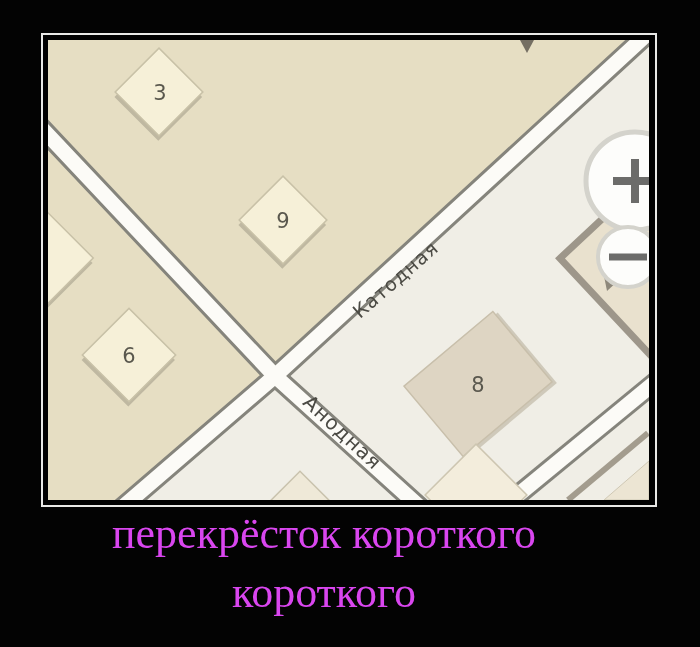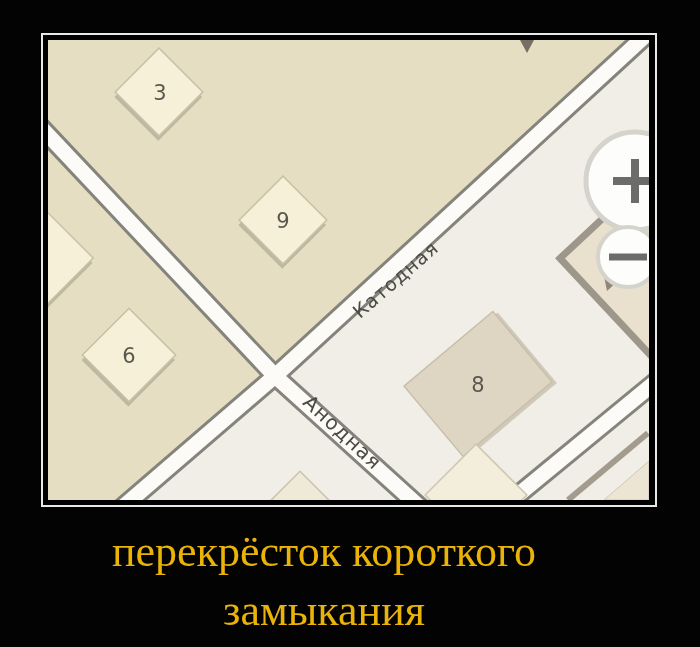--- a/index.html
+++ b/index.html
@@ -34,24 +34,24 @@
     font-size:19px;
     fill:#4b4a44;
     letter-spacing:1.2px;
   }
   .bldg-num{
     font-size:21px;
     fill:#5a584e;
   }
   .caption{
     position:absolute;
-    left:0;top:522px;
+    left:0;top:504px;
     width:648px;
     text-align:center;
-    color:#eab308;
+    color:#d946ef;
     font-family:"Liberation Serif","DejaVu Serif",serif;
     font-size:44px;
     line-height:59px;
     font-weight:400;
   }
 </style>
 </head>
 <body>
 
 <div class="stage">
@@ -145,16 +145,16 @@
         <g>
           <circle cx="580" cy="217" r="30" fill="#fdfdfb" stroke="#d4d3cc" stroke-width="4"></circle>
           <line x1="561" y1="217" x2="599" y2="217" stroke="#6c6c6a" stroke-width="7"></line>
         </g>
       </g>
     </svg>
   </div>
 
   <div class="caption">
     <div>перекрёсток короткого</div>
-    <div>замыкания</div>
+    <div>короткого</div>
   </div>
 
 </div>
 
 </body></html>

